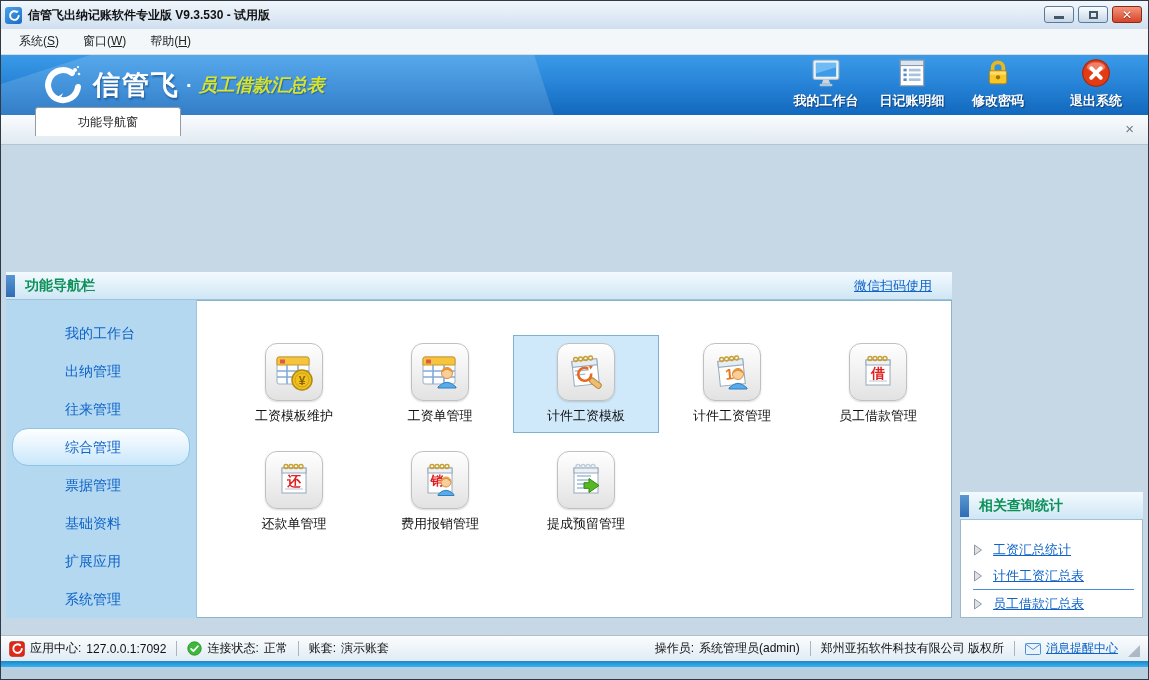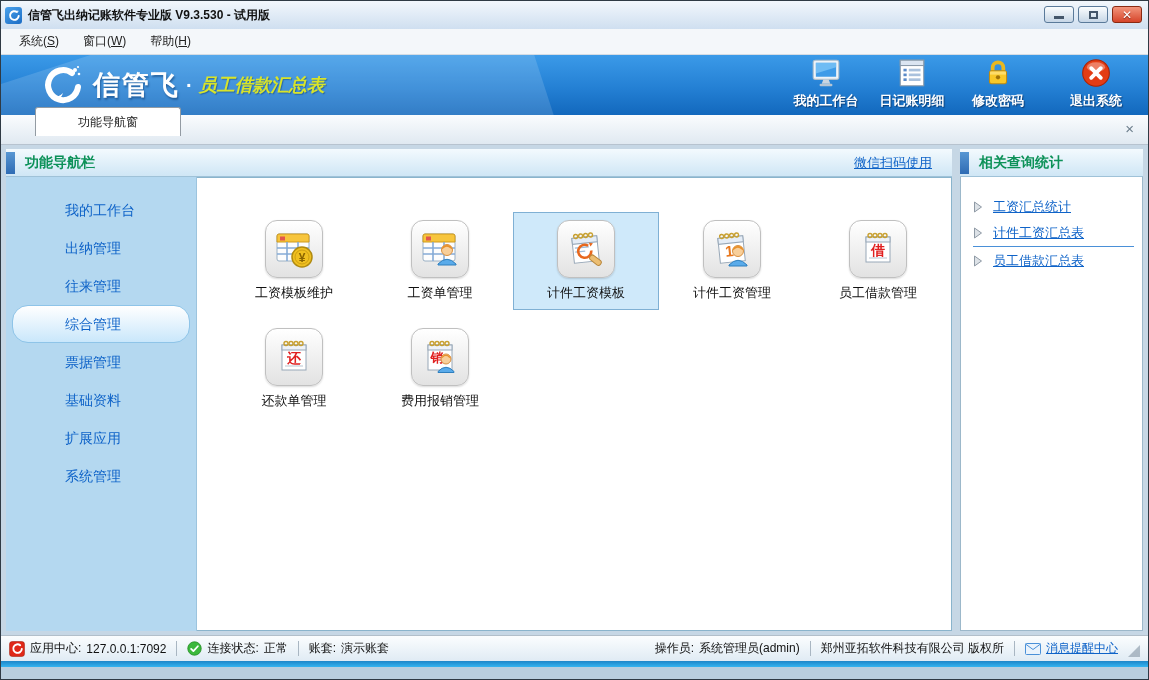--- a/index.html
+++ b/index.html
@@ -35,21 +35,21 @@
   .tool { width:76px; display:flex; flex-direction:column; align-items:center; gap:3px; cursor:pointer; padding-bottom:4px; }
   .tool.exit { margin-left:12px; }
   .tool-label { color:#fff; font-weight:bold; font-size:13px; text-shadow:1px 1px 1px rgba(0,30,70,.6); white-space:nowrap; }
 
   
   .tabstrip { height:30px; background:linear-gradient(180deg,#fafcfe,#e0e9f1); border-bottom:1px solid #b7c3cf; position:relative; display:flex; align-items:flex-end; padding:8px 4px; }
   .tab { width:146px; height:29px; margin-left:30px; background:#fff; border:1px solid #939ba3; border-bottom:none; border-radius:3px 3px 0 0; display:flex; align-items:center; justify-content:center; font-size:12px; cursor:pointer; }
   .tab-close { position:absolute; right:14px; top:6px; color:#6d7e8c; font-size:15px; line-height:1; cursor:pointer; }
 
   
-  .content { height:490px; position:relative; background:#c6d7e5; padding:4px 5px; display:flex; gap:8px; }
+  .content { height:490px; position:relative; background:#c6d7e5; padding:17px 5px; display:flex; gap:8px;align-items:flex-end; }
   .left-pane { width:946px; display:flex; flex-direction:column; }
   .right-pane { flex:1; display:flex; flex-direction:column; }
 
   .pane-header { height:28px; background:linear-gradient(180deg,#f3fafe,#cfe6f5); border-bottom:1px solid #9fc2d8; display:flex; align-items:center; position:relative; flex:none; }
   .accent { width:9px; height:22px; background:linear-gradient(180deg,#5897d3,#2f6cb4); margin:0 10px 0 0; }
   .pane-title { color:#0c9158; font-weight:bold; font-size:14px; }
   .wechat-link { margin-left:auto; margin-right:20px; color:#0f63c8; text-decoration:underline; font-size:13px; cursor:pointer; }
 
   .left-body { flex:1; display:flex; }
   .sidebar { width:200px; background:#b4d8f0; border-right:1px solid #9cc4de; padding-top:14px; }
@@ -332,20 +332,37 @@
                       <circle cx="29" cy="8.5" r="2"></circle>
                 </g>
                 <text x="19" y="27" text-anchor="middle" font-size="13" font-weight="bold" fill="#e02020">销</text>
                 <circle cx="28" cy="24" r="5" fill="#f8cf9a" stroke="#d89040"></circle>
                 <path d="M23.2 23.4 a5 5 0 0 1 9.6 0 l-2 -1 a3.8 3.8 0 0 0 -5.8 0 z" fill="#e8912c"></path>
                 <path d="M20 36.5 q8 -8.5 16 0 v1 h-16 z" fill="#5aabea" stroke="#2f7fbe"></path>
               </svg>
                 </div>
               <span class="app-label">费用报销管理</span>
             </div>
+            <div class="app-item">
+              <div class="app-btn">
+                  <svg width="44" height="44" viewBox="0 0 44 44">
+                <rect x="10" y="10" width="24" height="25" fill="#fff" stroke="#98a8b8"></rect>
+                <rect x="10" y="10" width="24" height="5" fill="#eef2f8" stroke="#98a8b8"></rect>
+                <g fill="none" stroke="#c0ccd8" stroke-width="1.4">
+                  <circle cx="14" cy="8.5" r="2"></circle>
+                      <circle cx="19" cy="8.5" r="2"></circle>
+                      <circle cx="24" cy="8.5" r="2"></circle>
+                      <circle cx="29" cy="8.5" r="2"></circle>
+                </g>
+                <path d="M13 18 h14 M13 22 h14 M13 26 h10 M13 30 h10" stroke="#9ebcd8" stroke-width="1.4"></path>
+                <path d="M25 20.5 l10 7 -10 7 v-4.2 h-5 v-5.6 h5 z" fill="#58b822" stroke="#2f8a10"></path>
+              </svg>
+                </div>
+              <span class="app-label">提成预留管理</span>
+            </div>
           </div>
         </div>
       </div>
     </div>
 
     <div class="right-pane">
       <div class="pane-header">
         <span class="accent"></span>
         <span class="pane-title">相关查询统计</span>
       </div>

